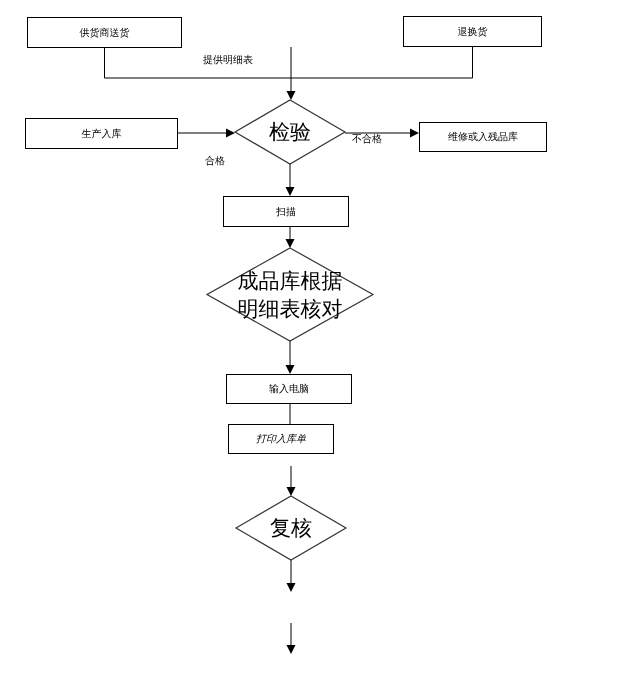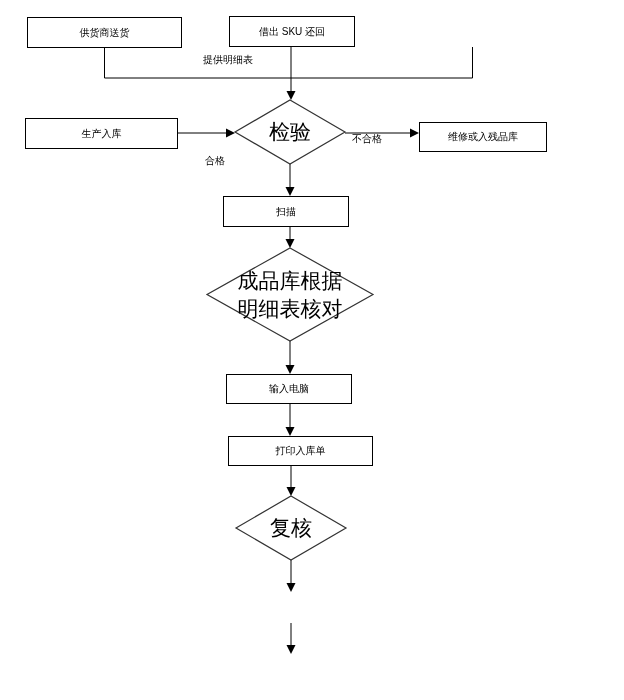--- a/index.html
+++ b/index.html
@@ -21,21 +21,21 @@
     position:absolute;font-size:10px;line-height:1;white-space:nowrap;
   }
   
   .b-supplier  {left:27px; top:17px;  width:155px;height:31px;}
   .b-sku       {left:229px;top:16px;  width:126px;height:31px;}
   .b-returns   {left:403px;top:16px;  width:139px;height:31px;}
   .b-production{left:25px; top:118px; width:153px;height:31px;}
   .b-repair    {left:419px;top:122px; width:128px;height:30px;}
   .b-scan      {left:223px;top:196px; width:126px;height:31px;}
   .b-input     {left:226px;top:374px; width:126px;height:30px;}
-  .b-print     {left:228px;top:436px; width:145px;height:30px;}
+  .b-print     {left:228px;top:424px; width:106px;height:30px;font-style:italic;}
   .b-handover  {left:218px;top:592px; width:146px;height:31px;}
   .b-storage   {left:218px;top:654px; width:129px;height:31px;}
   
   .d-inspect{left:235px;top:100px;width:110px;height:64px;}
   .d-check  {left:207px;top:250px;width:166px;height:90px;}
   .d-review {left:236px;top:496px;width:110px;height:64px;}
   
   .e-provide    {left:203px;top:55px;}
   .e-unqualified{left:352px;top:95px;margin-top:39px;}
   .e-qualified  {left:205px;top:156px;}
@@ -80,21 +80,21 @@
 
     <line x1="291" y1="623" x2="291" y2="646" stroke="#000" stroke-width="1"></line>
     <polygon points="286.5,645 295.5,645 291,654" fill="#000"></polygon>
 
     <polygon points="290,100 345,132 290,164 235,132" fill="#ffffff" stroke="#333333" stroke-width="1.2"></polygon>
     <polygon points="290,248 373,294.5 290,341 207,294.5" fill="#ffffff" stroke="#333333" stroke-width="1.2"></polygon>
     <polygon points="291,496 346,528 291,560 236,528" fill="#ffffff" stroke="#333333" stroke-width="1.2"></polygon>
   </svg>
 
   <div class="box b-supplier">供货商送货</div>
-  <div class="box b-sku">借出 SKU 还回</div>
+  <div class="box b-returns">退换货</div>
   <div class="box b-repair">维修或入残品库</div>
   <div class="box b-production">生产入库</div>
   <div class="box b-scan">扫描</div>
   <div class="box b-input">输入电脑</div>
   <div class="box b-print">打印入库单</div>
 
   <div class="dlabel d-inspect">
     <span>检验</span>
   </div>
   <div class="dlabel d-check">

